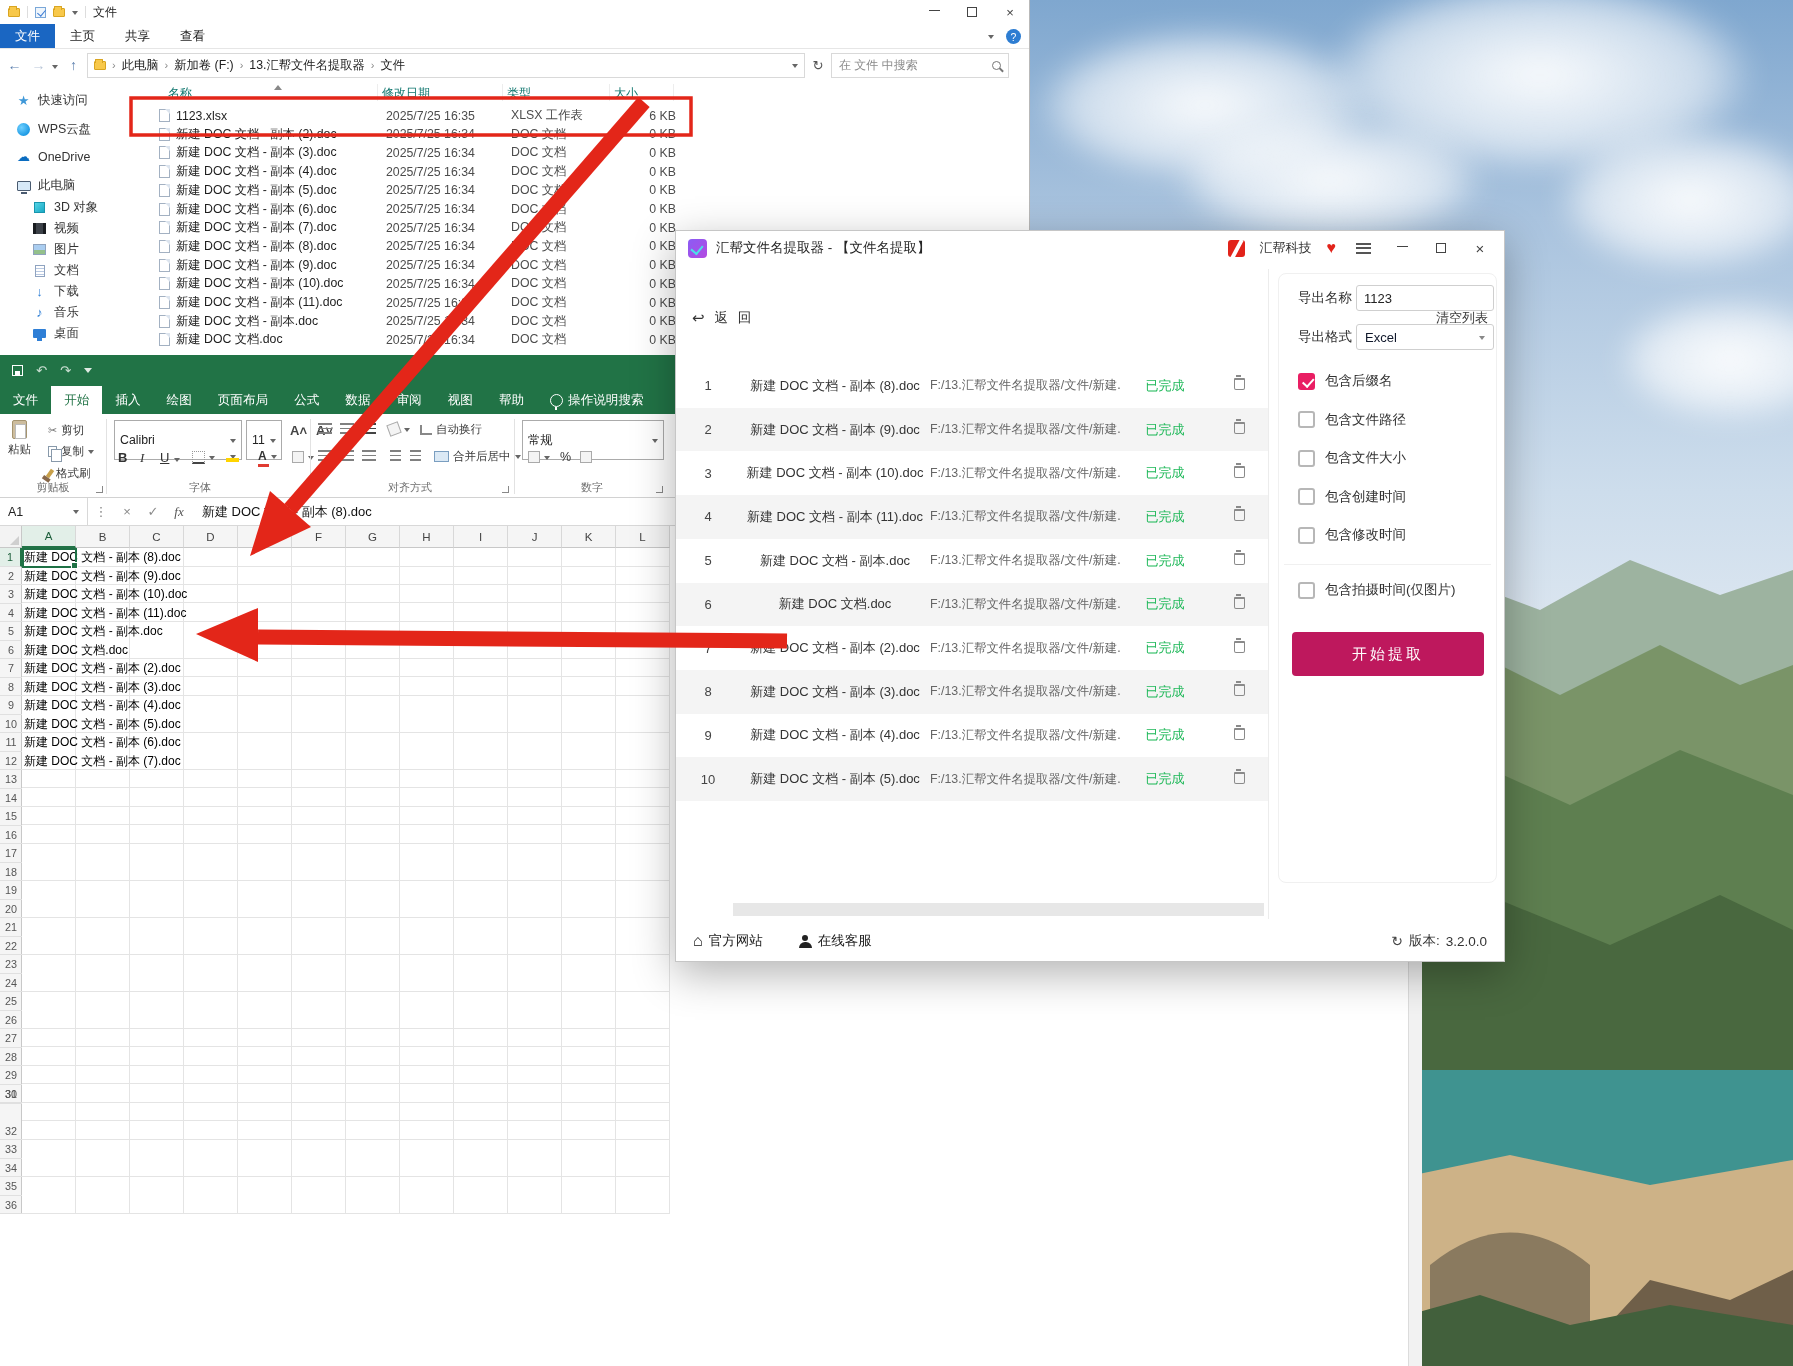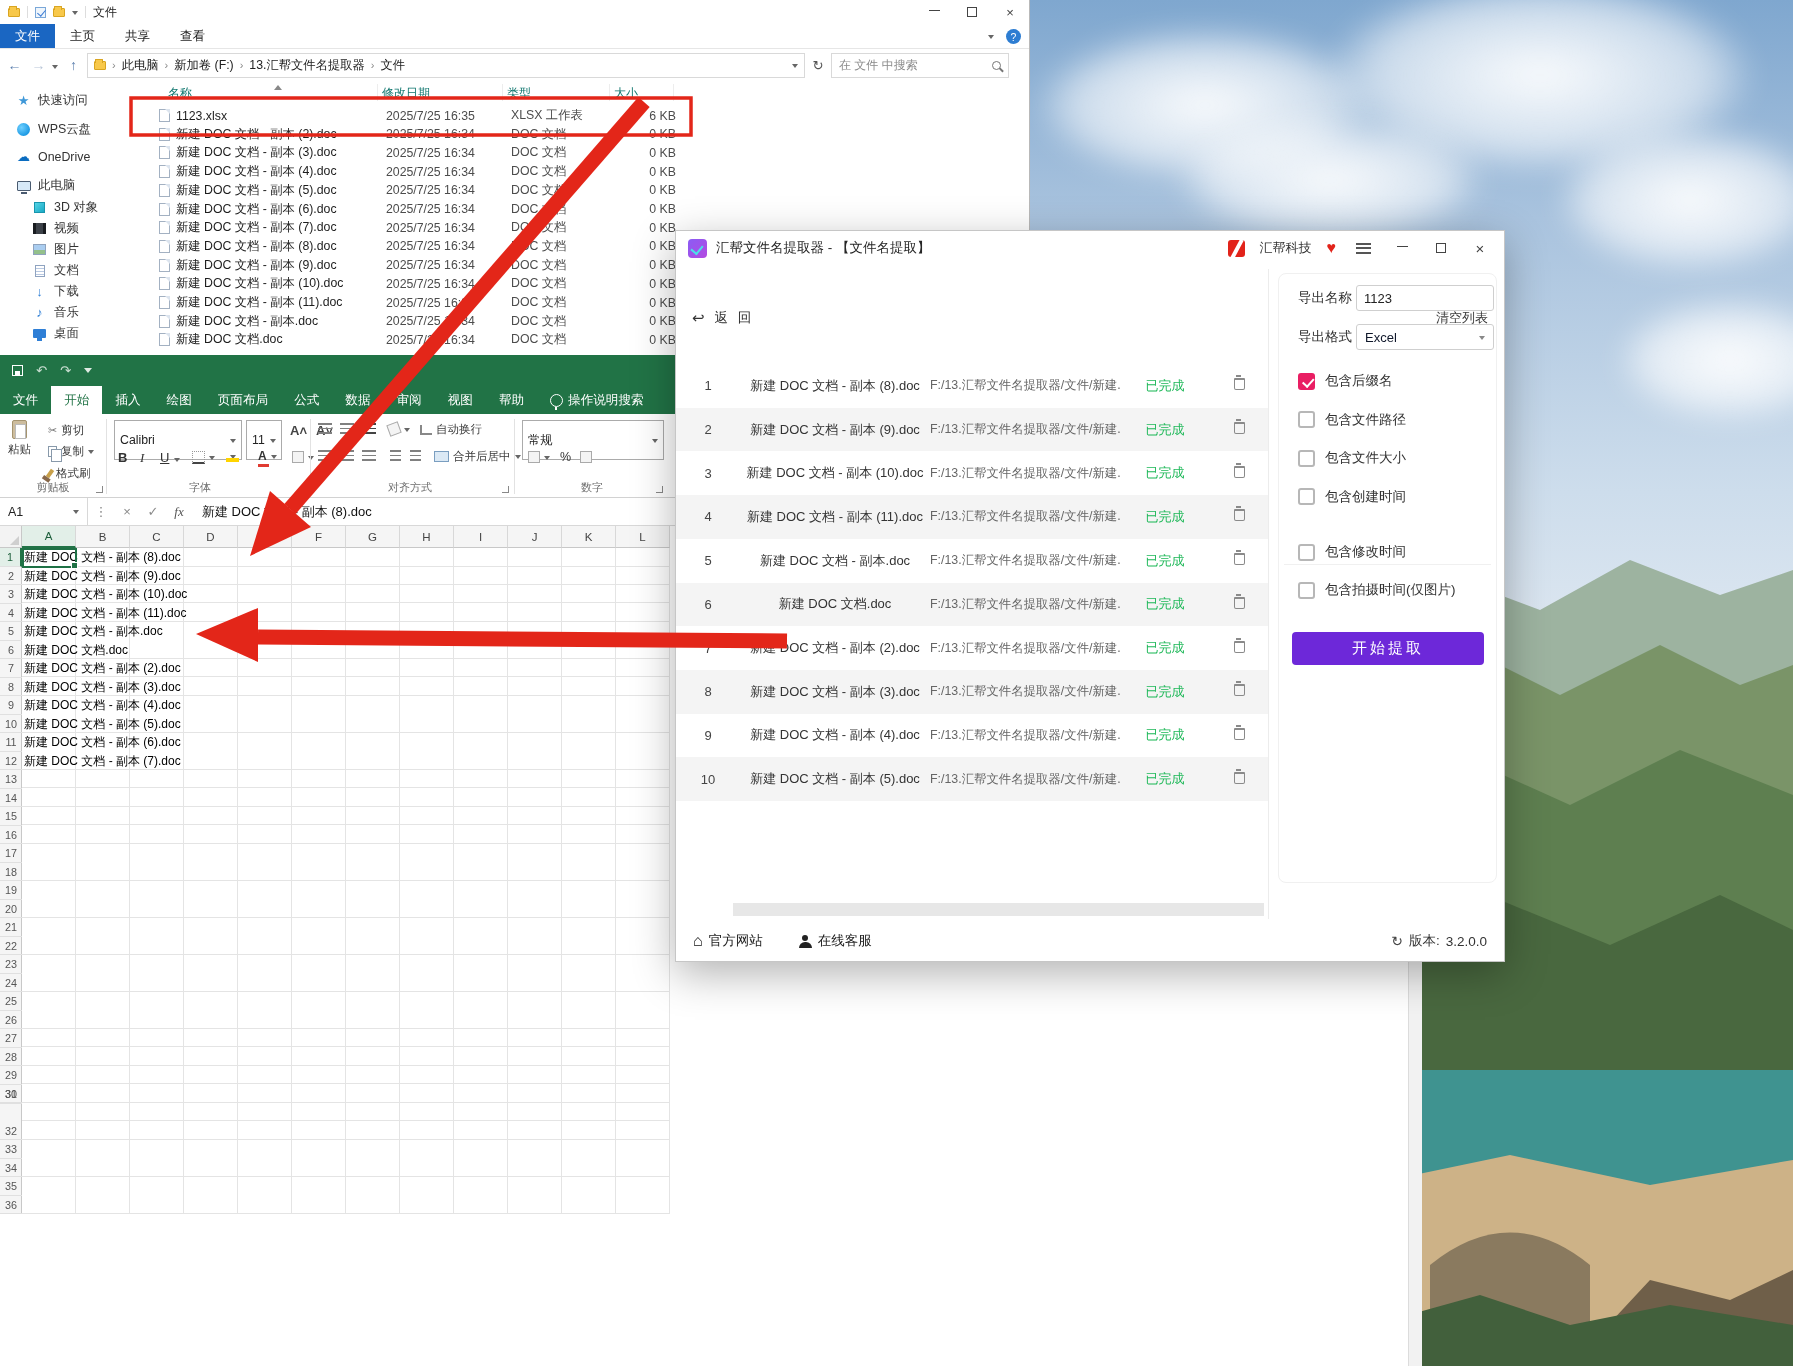--- a/index.html
+++ b/index.html
@@ -189,21 +189,21 @@
   .ap-card{position:absolute;left:9px;top:4px;right:7px;height:610px;border:1px solid #f0f0f0;border-radius:8px}
   .ap-plabel{position:absolute;left:29px;font-size:13.5px;color:#333}
   .ap-pinput{position:absolute;left:87px;width:138px;height:26px;border:1px solid #cfcfcf;border-radius:3px;font-size:13px;color:#222;padding:0 7px;font-family:inherit}
   .ap-pselect{position:absolute;left:87px;width:138px;height:26px;border:1px solid #cfcfcf;border-radius:3px;font-size:13px;color:#0f172a;display:flex;align-items:center;padding:0 8px;cursor:pointer}
   .ap-pselect .car{margin-left:auto;border-top-color:#888}
   .ap-opt{position:absolute;left:29px;display:flex;align-items:center;gap:10px;font-size:13.5px;color:#333;cursor:pointer}
   .ap-box{width:17px;height:17px;border:2px solid #b7b7b7;border-radius:3px;flex:0 0 auto}
   .ap-box.checked{background:#e91e63;border-color:#e91e63;position:relative}
   .ap-box.checked::after{content:"";position:absolute;left:5px;top:1.5px;width:4.5px;height:8.5px;border:solid #fff;border-width:0 2.2px 2.2px 0;transform:rotate(42deg)}
   .ap-sep{position:absolute;left:15px;right:13px;height:1px;background:#f0f0f0}
-  .ap-start{position:absolute;left:23px;width:192px;height:33px;background:#6d28d9;color:#fff;font-size:15px;border-radius:4px;display:flex;align-items:center;justify-content:center;letter-spacing:3px;cursor:pointer}
+  .ap-start{position:absolute;left:23px;width:192px;height:44px;background:#be185d;color:#fff;font-size:15px;border-radius:4px;display:flex;align-items:center;justify-content:center;letter-spacing:3px;cursor:pointer}
   .ap-footer{position:absolute;left:0;right:0;bottom:0;height:40px;display:flex;align-items:center;gap:36px;padding:0 17px;font-size:13.5px;color:#222;background:#fff}
   .ap-flink{display:flex;align-items:center;gap:6px;cursor:pointer}
   .ap-house{font-size:16px;color:#111}
   .ap-version{margin-left:auto;display:flex;align-items:center;gap:6px;color:#333}
   .ap-refresh{font-size:14px;color:#444}
 
   
   .anno{position:absolute;left:0;top:0;z-index:40;pointer-events:none}
 </style>
 </head>
@@ -823,21 +823,21 @@
             <span>包含文件路径</span>
           </div>
           <div class="ap-opt" style="top: 180px;">
             <span class="ap-box"></span>
             <span>包含文件大小</span>
           </div>
           <div class="ap-opt" style="top: 218.5px;">
             <span class="ap-box"></span>
             <span>包含创建时间</span>
           </div>
-          <div class="ap-opt" style="top: 274px;">
+          <div class="ap-opt" style="top: 257px;">
             <span class="ap-box"></span>
             <span>包含修改时间</span>
           </div>
           <div class="ap-opt" style="top: 312px;">
             <span class="ap-box"></span>
             <span>包含拍摄时间(仅图片)</span>
           </div>
         </div>
       <div class="ap-sep" style="top:295px"></div>
       <div class="ap-start" style="top:363px">开始提取</div>

